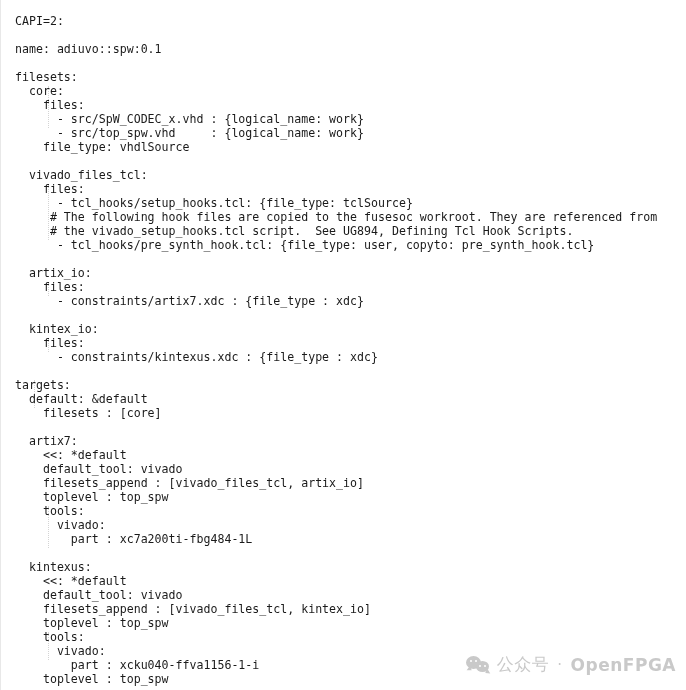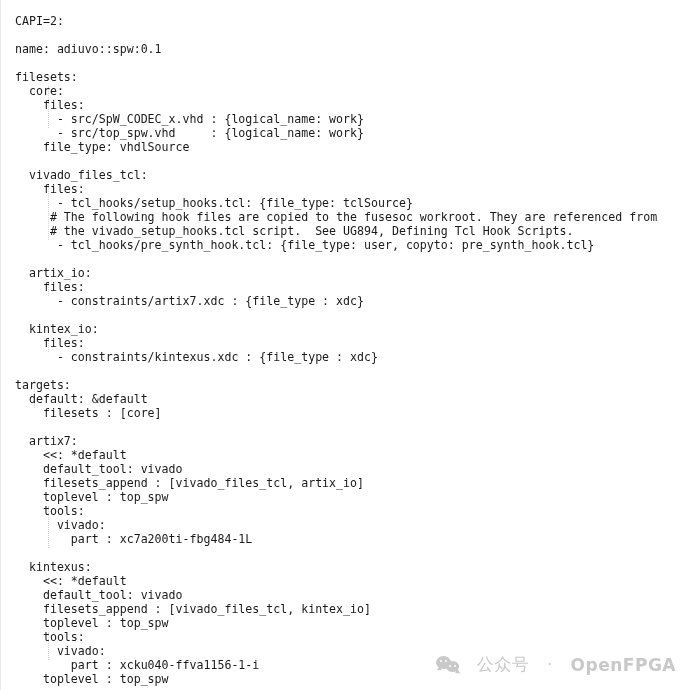--- a/index.html
+++ b/index.html
@@ -59,21 +59,21 @@
     border-left: 1px dotted #d4d4d4;
     pointer-events: none;
   }
 
   #watermark {
     position: absolute;
     right: 10px;
     bottom: 14px;
     display: flex;
     align-items: center;
-    gap: 17px;
+    gap: 7px;
     color: #c9c9c9;
     font-family: "DejaVu Sans", "Liberation Sans", sans-serif;
     font-size: 17px;
     letter-spacing: 0.5px;
     user-select: none;
   }
   #watermark .wm-cn {
     font-size: 17px;
   }
   #watermark .wm-dot {

